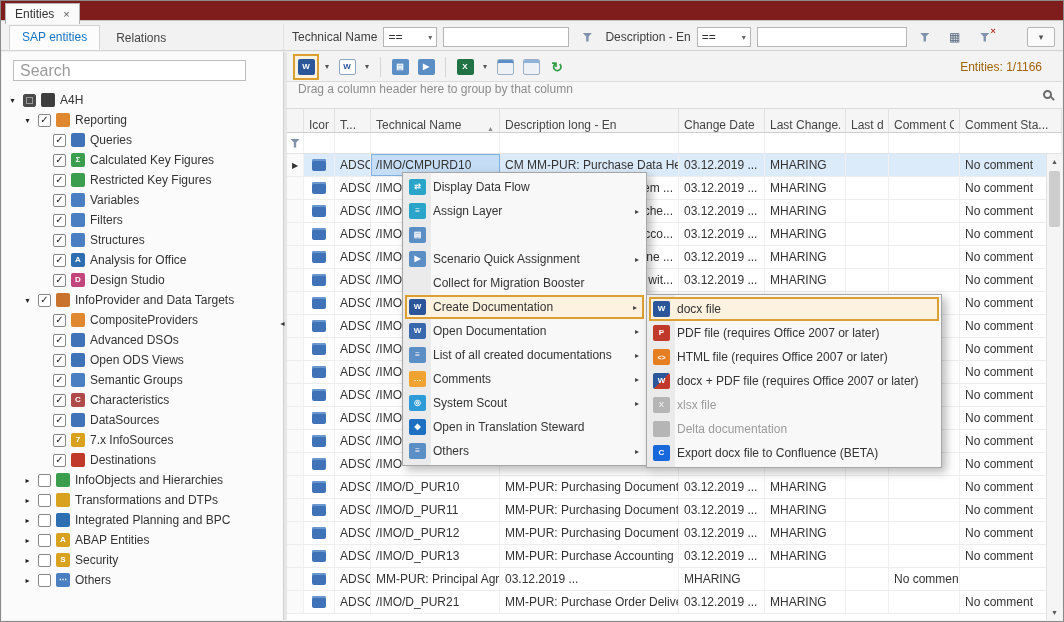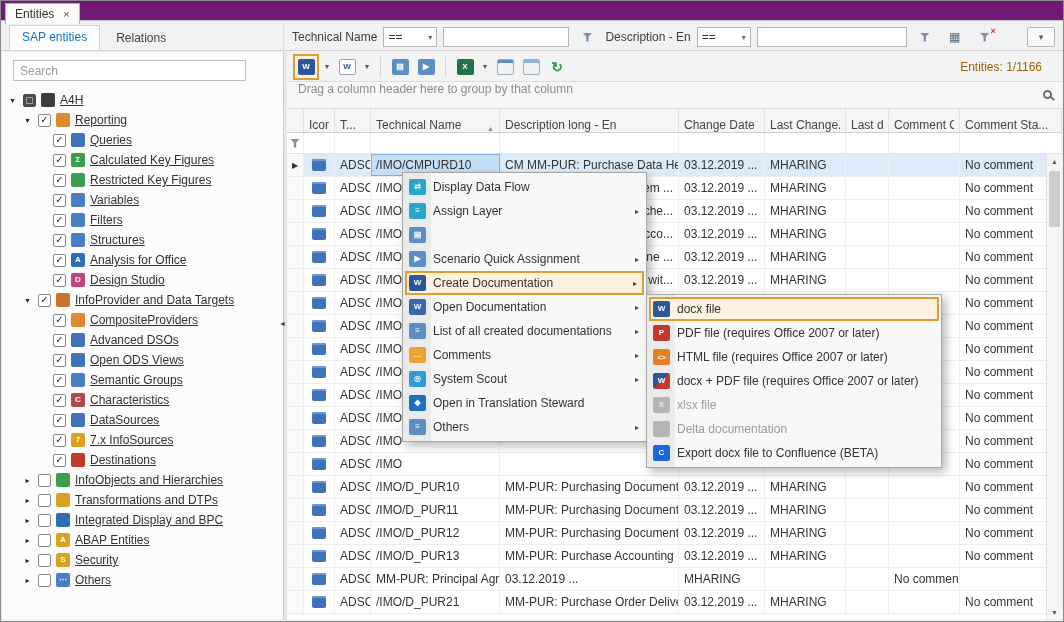--- a/index.html
+++ b/index.html
@@ -4,21 +4,21 @@
 <style>
   * { box-sizing: border-box; margin: 0; padding: 0; }
   html,body { width:1064px; height:622px; }
   body {
     font-family:"Liberation Sans", sans-serif;
     font-size:12px; color:#333; background:#f0f0f0; overflow:hidden; position:relative;
   }
   .window { position:absolute; inset:0; border:1px solid #8a8a8a; background:#f0f0f0; }
 
   
-  .tabbar { position:absolute; left:0; top:0; right:0; height:20px; background:#701a75; border-bottom:1px solid #c6c6c6; }
+  .tabbar { position:absolute; left:0; top:0; right:0; height:20px; background:#7f1d1d; border-bottom:1px solid #c6c6c6; }
   .doc-tab { position:absolute; left:4px; top:2px; height:21px; padding:0 9px; background:#fafafa;
              border:1px solid #b3b3b3; border-bottom:none; display:flex; align-items:center; gap:9px; }
   .doc-tab-close { color:#555; font-size:11px; cursor:default; }
 
   
   .row2 { position:absolute; left:0; top:23px; right:0; height:27px; background:#f2f2f2; border-bottom:1px solid #d4d4d4; display:flex; align-items:stretch; }
   .ltabs { width:283px; display:flex; align-items:flex-end; padding-left:8px; gap:4px; border-right:1px solid #e0e0e0; }
   .ltab { padding:4px 12px 5px; color:#444; }
   .ltab.active { color:#1673c4; background:#fcfcfc; border:1px solid #d2d2d2; border-bottom:1px solid #fcfcfc; }
   .filterbar { flex:1; display:flex; align-items:center; gap:6px; padding:0 8px; }
@@ -28,29 +28,29 @@
   .ftext { height:20px; border:1px solid #b5b5b5; width:126px; font-family:inherit; font-size:12px; padding:0 4px; background:#fff; }
   .ftext.wide { width:150px; }
   .tbtn { height:22px; min-width:24px; background:transparent; border:none; display:flex; align-items:center; justify-content:center; gap:1px; position:relative; }
   .funnel { display:inline-block; width:10px; height:9px; background:#7e93ab; clip-path:polygon(0 0,100% 0,62% 45%,62% 100%,38% 100%,38% 45%); }
   .redx { position:absolute; right:1px; top:1px; color:#c0392b; font-weight:bold; font-size:9px; line-height:1; }
   .grid-glyph { color:#55687c; font-size:12px; }
   .chev-btn { margin-left:auto; width:28px; height:20px; border:1px solid #b5b5b5; background:#fafafa; border-radius:2px; display:flex; align-items:center; justify-content:center; color:#555; font-size:9px; }
 
   
   .sidebar { position:absolute; left:1px; top:51px; width:282px; bottom:1px; background:#fbfbfb; border-right:1px solid #d0d0d0; overflow:hidden; }
-  .search { display:block; margin:8px 36px 6px 11px; width:233px; height:21px; border:1px solid #bdbdbd; padding:0 6px; font-family:inherit; font-size:12px; color:#333; background:#fff; }
+  .search { display:block; margin:8px 36px 6px 11px; width:233px; height:21px; border:1px solid #bdbdbd; padding:0 6px; font-family:inherit; font-size:16px; color:#333; background:#fff; }
   .search::placeholder { color:#9b9b9b; }
   .tree { position:absolute; top:38px; left:0; right:0; bottom:0; overflow:hidden; }
   .tree-row { height:20px; display:flex; align-items:center; gap:5px; white-space:nowrap; }
   .exp { width:11px; flex:none; text-align:center; font-size:8px; color:#222; }
   .cb { width:13px; height:13px; flex:none; border:1px solid #878787; border-radius:2px; background:#fff; display:flex; align-items:center; justify-content:center; font-size:10px; color:#222; line-height:1; }
   .cb.indeterminate { background:#4a4a4a; border-color:#4a4a4a; box-shadow:inset 0 0 0 2px #4a4a4a, inset 0 0 0 3px #9a9a9a; }
   .ticon { width:14px; height:14px; flex:none; border-radius:2px; display:flex; align-items:center; justify-content:center; color:#fff; font-size:8px; font-weight:bold; line-height:1; }
-  .tlabel { color:#333;text-decoration:underline; }
+  .tlabel { color:#333; }
 
   .splitter { position:absolute; left:283px; top:51px; width:3px; bottom:1px; background:#e6e6e6; }
   .collapse-arrow { position:absolute; left:-5px; top:268px; font-size:7px; color:#333; }
 
   
   .main { position:absolute; left:286px; top:51px; right:1px; bottom:1px; background:#fff; display:flex; flex-direction:column; }
   .toolbar { height:30px; background:#f3f3f3; border-bottom:1px solid #dcdcdc; display:flex; align-items:center; padding:0 6px; }
   .ticons { display:flex; align-items:center; gap:2px; }
   .tool { width:24px; height:24px; border:none; background:transparent; display:flex; align-items:center; justify-content:center; }
   .tool.highlight { border:2px solid #dd9f2f; background:#fdf3e0; width:26px; height:26px; }
@@ -321,21 +321,21 @@
         <div class="tree-row" style="padding-left: 20px;">
           <span class="exp">▸</span>
           <span class="cb unchecked"></span>
           <span class="ticon transformations-icon"></span>
           <span class="tlabel">Transformations and DTPs</span>
         </div>
         <div class="tree-row" style="padding-left: 20px;">
           <span class="exp">▸</span>
           <span class="cb unchecked"></span>
           <span class="ticon planning-icon"></span>
-          <span class="tlabel">Integrated Display and BPC</span>
+          <span class="tlabel">Integrated Planning and BPC</span>
         </div>
         <div class="tree-row" style="padding-left: 20px;">
           <span class="exp">▸</span>
           <span class="cb unchecked"></span>
           <span class="ticon abap-icon">A</span>
           <span class="tlabel">ABAP Entities</span>
         </div>
         <div class="tree-row" style="padding-left: 20px;">
           <span class="exp">▸</span>
           <span class="cb unchecked"></span>
@@ -740,20 +740,24 @@
         <span class="subarr">▸</span>
       </div>
       <div class="mitem">
         <span class="micon scenario-assignment-icon">▤</span>
       </div>
       <div class="mitem">
         <span class="micon scenario-quick-icon">▶</span>
         <span class="lbl">Scenario Quick Assignment</span>
         <span class="subarr">▸</span>
       </div>
+      <div class="mitem">
+        <span class="micon no-icon"></span>
+        <span class="lbl">Collect for Migration Booster</span>
+      </div>
       <div class="mitem hl">
         <span class="micon docx-icon">W</span>
         <span class="lbl">Create Documentation</span>
         <span class="subarr">▸</span>
       </div>
       <div class="mitem">
         <span class="micon open-doc-icon">W</span>
         <span class="lbl">Open Documentation</span>
         <span class="subarr">▸</span>
       </div>

